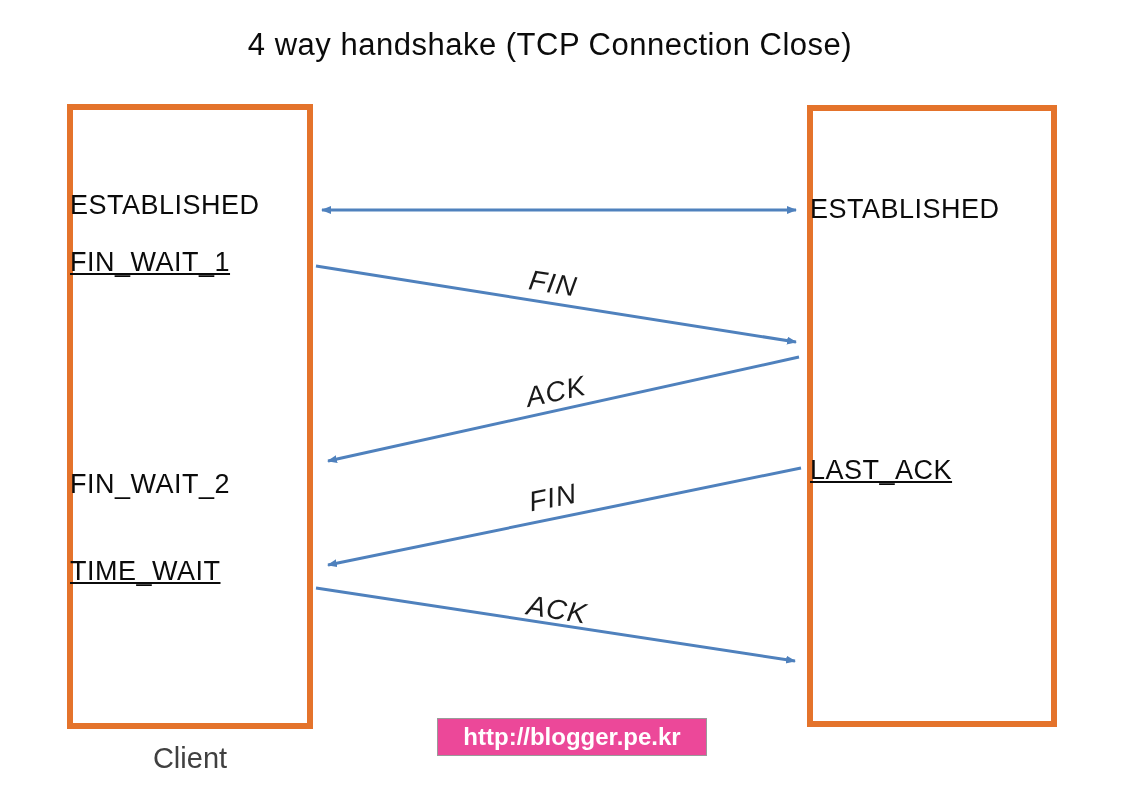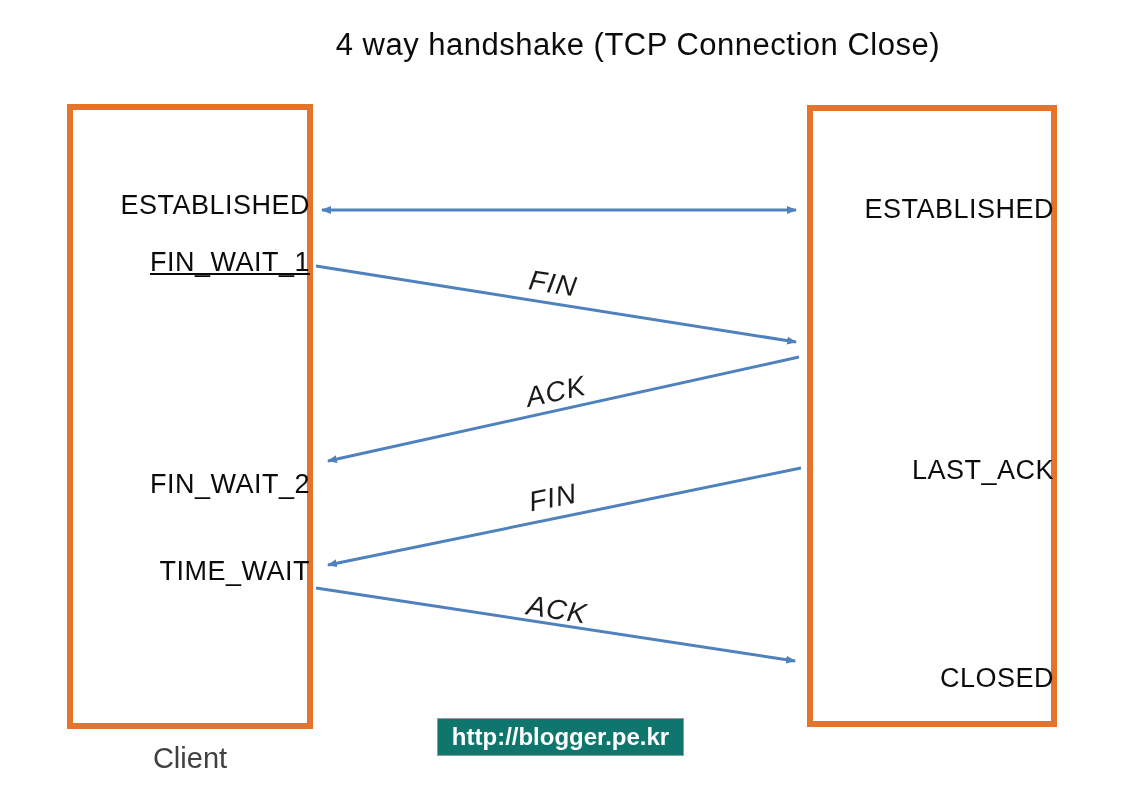--- a/index.html
+++ b/index.html
@@ -11,39 +11,39 @@
     background: #ffffff;
     font-family: "Liberation Sans", sans-serif;
     color: #111111;
     overflow: hidden;
   }
   .title {
     position: absolute;
     left: 160px;
     top: 27px;
     width: 780px;
-    text-align: right;
+    text-align: center;
     font-size: 31px;
     font-weight: 400;
     color: #0b0b0b;
     letter-spacing: 0.5px;
   }
   .endpoint-box {
     position: absolute;
     border: 6px solid #e4732b;
     background: #ffffff;
   }
   .box-client { left: 67px;  top: 104px; width: 246px; height: 625px; }
   .box-server { left: 807px; top: 105px; width: 250px; height: 622px; }
   .state-label {
     position: absolute;
     font-size: 27px;
     letter-spacing: 0.5px;
     color: #0b0b0b;
-    text-align: right;
+    text-align: left;
     white-space: nowrap;
   }
   .client-col { left: 70px;  width: 240px; }
   .server-col { left: 810px; width: 244px; }
   .endpoint-caption {
     position: absolute;
     font-size: 29px;
     color: #404040;
     text-align: center;
     white-space: nowrap;
@@ -66,23 +66,23 @@
     white-space: nowrap;
   }
   .msg-fin1 { left: 508px; top: 268px; transform: rotate(9deg); }
   .msg-ack1 { left: 511px; top: 376px; transform: rotate(-12deg); }
   .msg-fin2 { left: 508px; top: 482px; transform: rotate(-11deg); }
   .msg-ack2 { left: 512px; top: 594px; transform: rotate(9deg); }
   .watermark {
     position: absolute;
     left: 437px;
     top: 718px;
-    width: 247px;
+    width: 270px;
     height: 38px;
-    background: #0f766e;
+    background: #ec4899;
     border: 1px solid #9a9a9a;
     color: #ffffff;
     font-size: 24px;
     font-weight: 700;
     display: flex;
     align-items: center;
     justify-content: center;
     white-space: nowrap;
   }
 </style>
@@ -108,25 +108,24 @@
     <line x1="322" y1="210" x2="796" y2="210" marker-start="url(#ahs)" marker-end="url(#ah)"></line>
     <line x1="316" y1="266" x2="796" y2="342" marker-end="url(#ah)"></line>
     <line x1="799" y1="357" x2="328" y2="461" marker-end="url(#ah)"></line>
     <line x1="801" y1="468" x2="328" y2="565" marker-end="url(#ah)"></line>
     <line x1="316" y1="588" x2="795" y2="661" marker-end="url(#ah)"></line>
   </svg>
 
   <div class="state-label client-col" style="top:190px;">ESTABLISHED</div>
   <div class="state-label client-col" style="top:247px;text-decoration:underline;">FIN_WAIT_1</div>
   <div class="state-label client-col" style="top:469px;">FIN_WAIT_2</div>
-  <div class="state-label client-col" style="top:556px;">TIME_WAIT</div>
+  <div class="state-label client-col" style="top:556px;text-decoration:underline;">TIME_WAIT</div>
 
   <div class="state-label server-col" style="top:194px;">ESTABLISHED</div>
-  <div class="state-label server-col" style="top:455px;">LAST_ACK</div>
-  <div class="state-label server-col" style="top:663px;">CLOSED</div>
+  <div class="state-label server-col" style="top:455px;text-decoration:underline;">LAST_ACK</div>
 
   <div class="msg-label msg-fin1">FIN</div>
   <div class="msg-label msg-ack1">ACK</div>
   <div class="msg-label msg-fin2">FIN</div>
   <div class="msg-label msg-ack2">ACK</div>
 
   <div class="endpoint-caption" style="left:70px; width:240px; top:742px;">Client</div>
 
   <div class="watermark">http://blogger.pe.kr</div>
 

